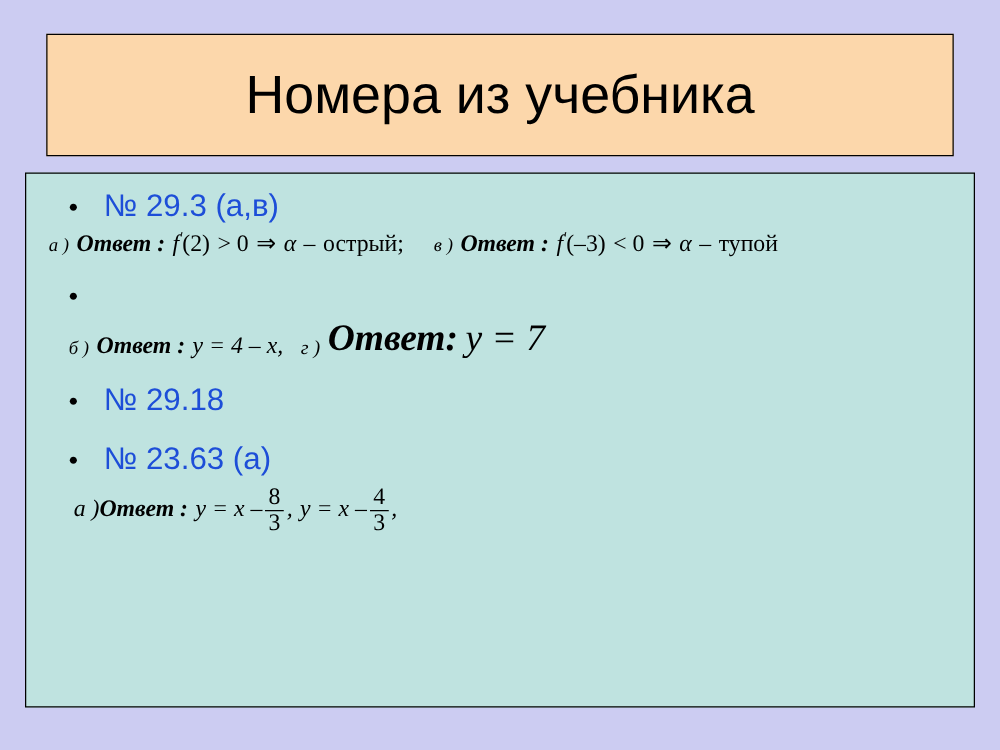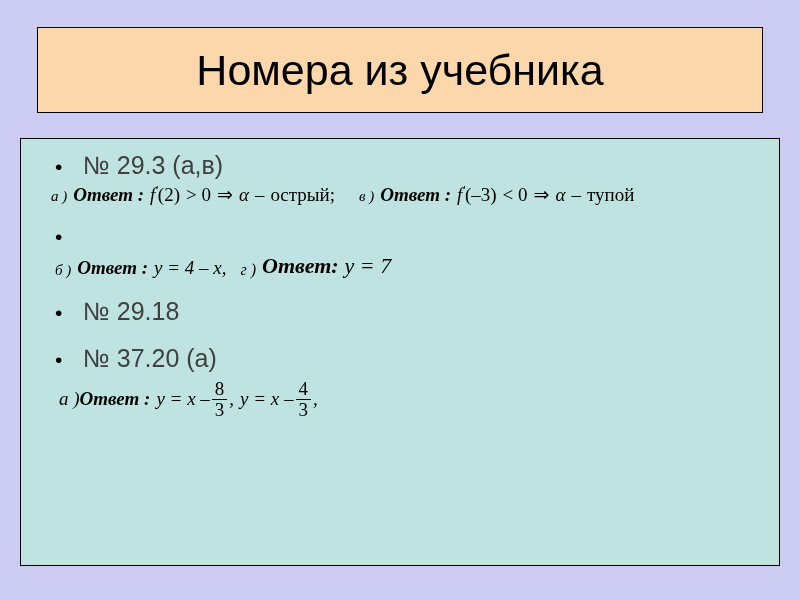--- a/index.html
+++ b/index.html
@@ -16,21 +16,21 @@
   .slide {
     position: relative;
     width: 800px;
     height: 600px;
   }
   .title-box {
     position: absolute;
     left: 37px;
     top: 27px;
     width: 726px;
-    height: 86px;
+    height: 98px;
     background: #fcd7ab;
     border: 1px solid #000000;
     box-sizing: border-box;
     display: flex;
     align-items: center;
     justify-content: center;
   }
   .title-text {
     font-size: 43px;
     color: #000000;
@@ -59,57 +59,57 @@
   }
   .bullet-dot {
     width: 14px;
     font-size: 21px;
     line-height: 1;
     color: #000;
     flex: 0 0 auto;
   }
   .bullet-label {
     font-size: 25px;
-    color: #404040;
+    color: #1d4ed8;
     font-family: "Liberation Sans", sans-serif;
     white-space: nowrap;
     padding-left: 14px;
   }
   
   .ans {
     font-family: "Liberation Serif", serif;
     color: #000000;
     white-space: nowrap;
   }
   .it { font-style: italic; }
   .bi { font-style: italic; font-weight: bold; }
   .up { font-style: normal; }
   .sup {
     font-size: 0.62em;
     vertical-align: super;
     font-style: italic;
   }
   
   .line1 {
-    padding-left: 30px;
+    padding-left: 18px;
     margin-top: 3px;
     font-size: 19px;
   }
   .line1 .small { font-size: 15px; }
   .line1 .mid { font-size: 19px; }
   
   .line2 {
     padding-left: 34px;
     margin-top: 6px;
     font-size: 19px;
     display: flex;
     align-items: flex-end;
   }
   .line2 .small { font-size: 15px; }
-  .line2 .g { font-size: 22px; }
+  .line2 .g { font-size: 30px; }
   .line2 .gsmall { font-size: 16px; }
   
   .line3 {
     padding-left: 44px;
     margin-top: 7px;
     font-size: 19px;
   }
   
   .line4 {
     padding-left: 38px;
@@ -185,21 +185,21 @@
         <span class="bullet-dot">•</span>
         <span class="bullet-label">№  29.18</span>
       </div>
     </div>
 
     <div class="gap-3"></div>
 
     <div class="item">
       <div class="bullet-line">
         <span class="bullet-dot">•</span>
-        <span class="bullet-label">№  37.20 (а)</span>
+        <span class="bullet-label">№  23.63 (а)</span>
       </div>
       <div class="ans line4">
         <span class="it">а )</span>
           <span class="bi">Ответ :</span>
           <span class="sp"></span>
           <span class="it">y = x –</span>
         <span class="frac">
           <span class="num">8</span>
           <span class="den">3</span>
         </span>

